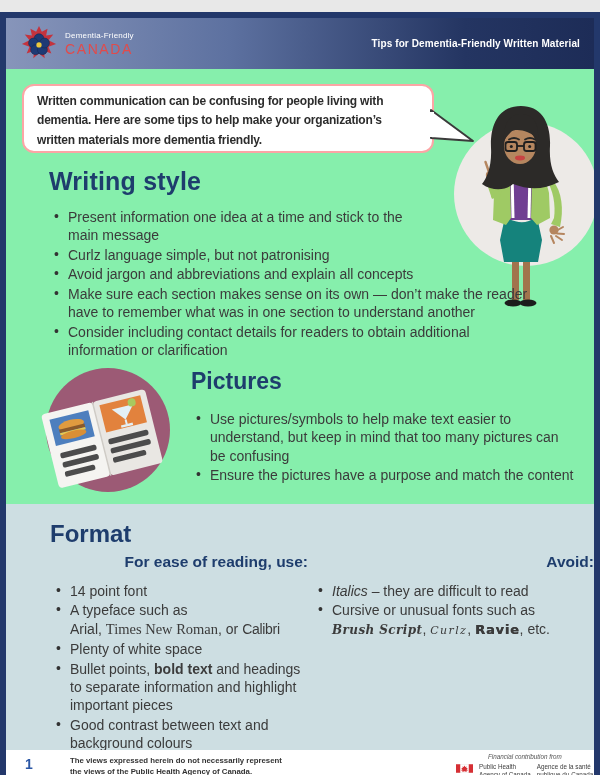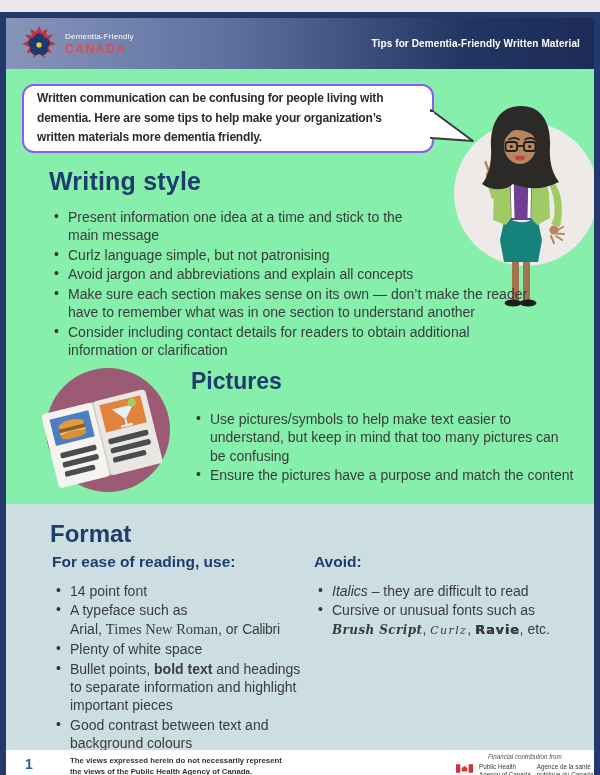--- a/index.html
+++ b/index.html
@@ -7,26 +7,26 @@
         font-family:"Liberation Sans",sans-serif;overflow:hidden;margin:12px auto;}
   .frame{position:absolute;inset:0;border:6px solid #23386b;pointer-events:none;z-index:40;}
 
   
   .header{position:absolute;left:6px;top:6px;right:6px;height:51px;
           background:linear-gradient(90deg,#8795ba 0%,#5d71a0 38%,#243562 78%,#1d2c57 100%);
           display:flex;align-items:center;z-index:5;}
   .logo{display:flex;align-items:center;gap:7px;margin-left:14px;}
   .logo svg{width:38px;height:38px;display:block;}
   .logo-l1{color:#fff;font-size:8px;letter-spacing:.2px;}
-  .logo-l2{color:#e14b4b;font-size:12px;font-weight:bold;letter-spacing:1.6px;margin-top:1px;}
+  .logo-l2{color:#e14b4b;font-size:14px;font-weight:normal;letter-spacing:1.6px;margin-top:1px;}
   .header-title{margin-left:auto;margin-right:14px;color:#fff;font-weight:bold;font-size:10px;letter-spacing:.1px;}
 
   
-  .speech{position:absolute;left:22px;top:72px;width:412px;height:69px;border:2px solid #8b5cf6;
-          border-radius:12px;background:#fff;box-sizing:border-box;display:flex;align-items:center;
+  .speech{position:absolute;left:22px;top:72px;width:412px;height:69px;border:2px solid #fca5a5;
+          border-radius:12px;background:#fff;box-sizing:border-box;display:flex;align-items:flex-start;
           padding:6px 13px;z-index:6;}
   .speech p{margin:0;font-size:12px;font-weight:bold;color:#2c2c2c;line-height:1.62;
             white-space:pre-line;letter-spacing:-.2px;}
   .speech-tail{position:absolute;left:430px;top:96px;z-index:7;}
 
   
   .character{position:absolute;left:449px;top:56px;width:148px;height:242px;z-index:1;}
   .character svg{width:100%;height:100%;display:block;}
 
   
@@ -44,21 +44,21 @@
   
   .pic-icon{position:absolute;left:34px;top:350px;width:140px;height:136px;z-index:2;}
   .pic-icon svg{width:100%;height:100%;display:block;}
 
   
   .format-band{position:absolute;left:6px;top:492px;right:6px;height:246px;background:#cddee2;z-index:3;}
   .fmt-head{position:absolute;left:44px;top:16px;font-size:24px;color:#1e3d6d;font-weight:bold;margin:0;}
   .col{position:absolute;top:49px;}
   .use-col{left:46px;width:256px;}
   .avoid-col{left:308px;width:280px;}
-  .col h3{font-size:15.5px;color:#1e3d6d;margin:0 0 11px 0;font-weight:bold;}
+  .col h3{font-size:15.5px;color:#1e3d6d;margin:0 0 11px 0;font-weight:bold;text-align:right;}
 
   
   .s-bold{font-weight:bold;}
   .s-italic{font-style:italic;}
   .s-serif{font-family:"Liberation Serif",serif;font-size:14.5px;}
   .s-narrow{letter-spacing:-.3px;}
   .s-script{font-family:"DejaVu Serif",serif;font-style:italic;font-weight:bold;font-size:12px;letter-spacing:.4px;}
   .s-curlz{font-family:"DejaVu Serif",serif;font-style:italic;font-size:11px;letter-spacing:1.4px;}
   .s-ravie{font-family:"DejaVu Sans",sans-serif;font-weight:900;font-size:13px;letter-spacing:.8px;text-shadow:.4px 0 0 currentColor;}
 

